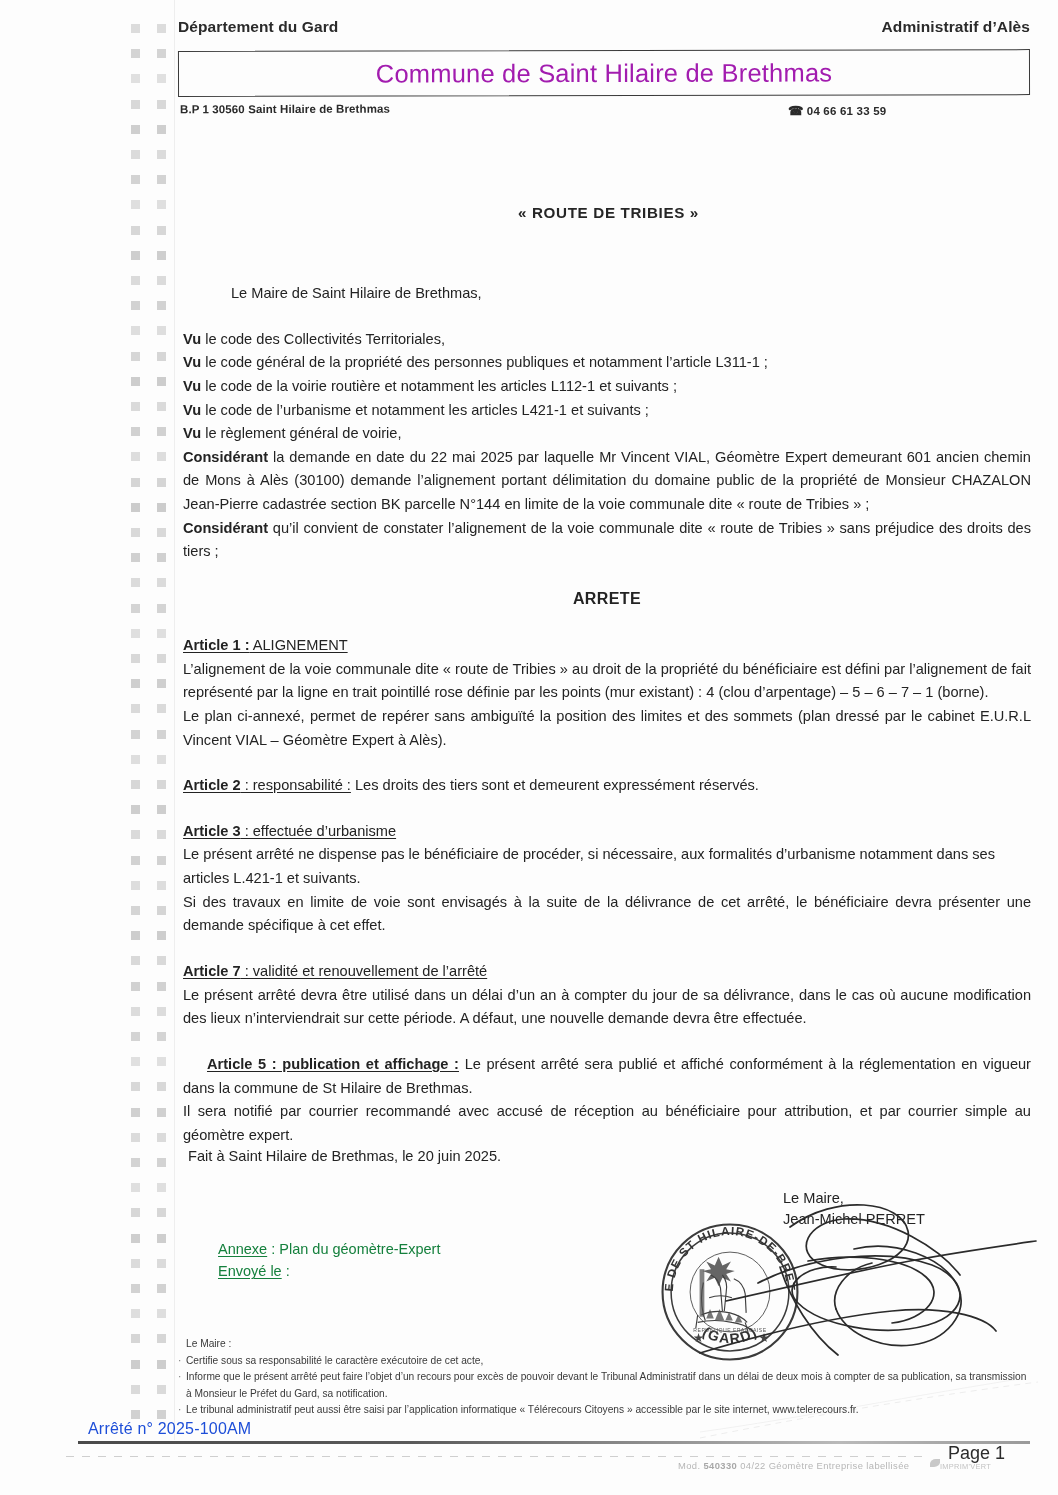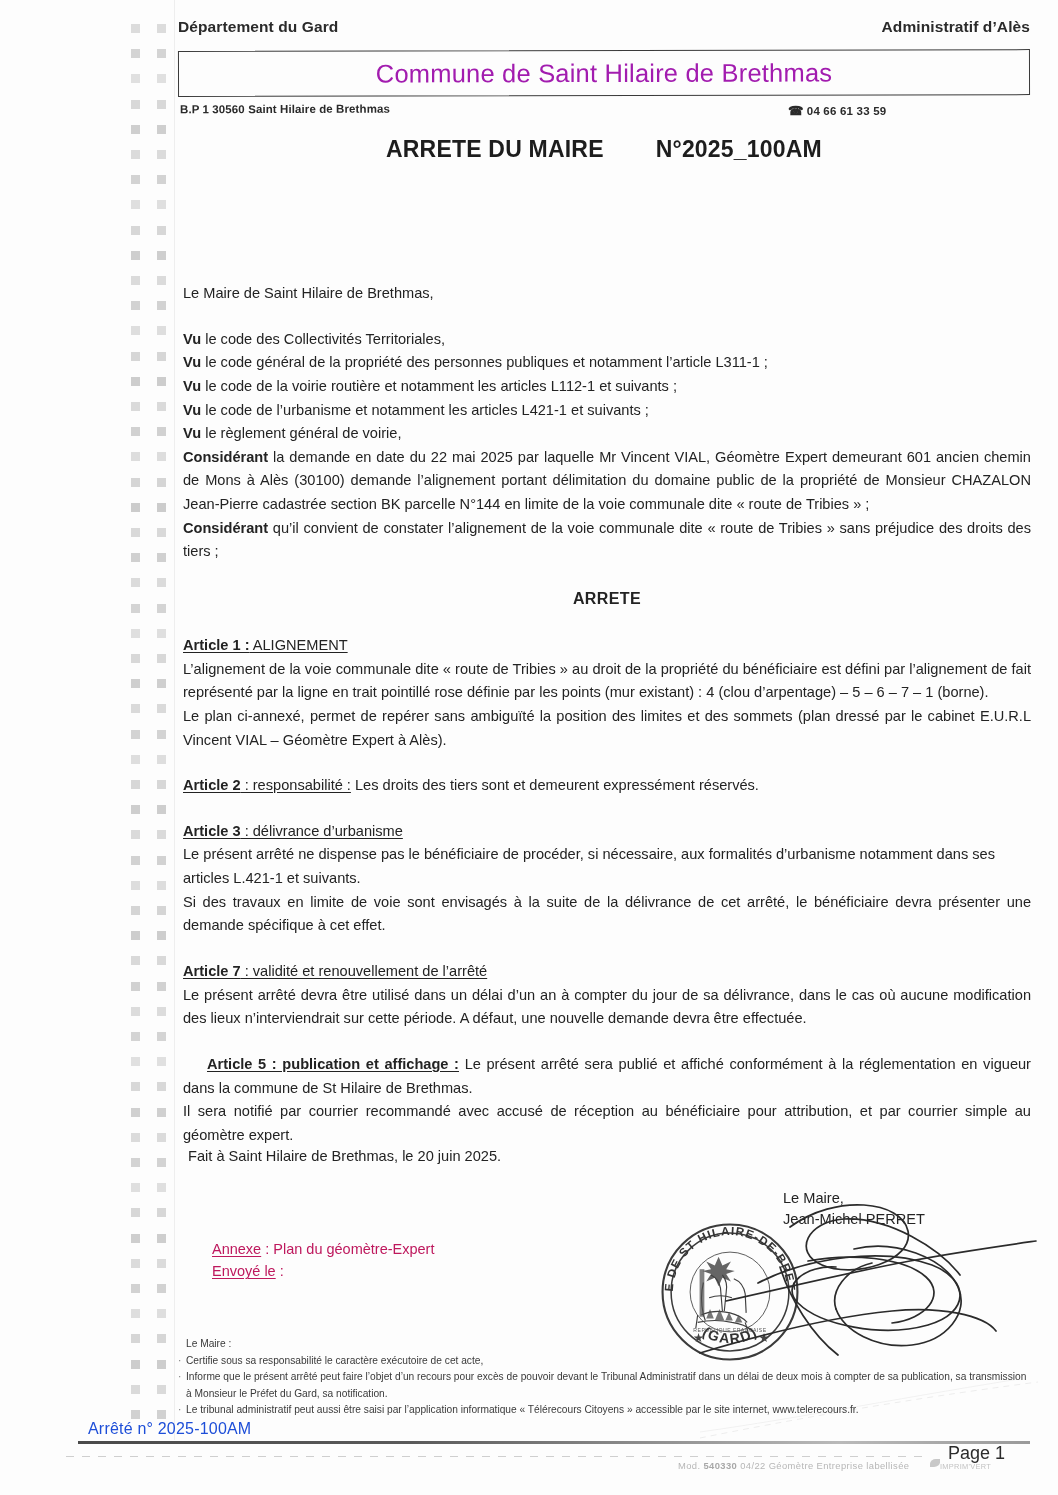--- a/index.html
+++ b/index.html
@@ -143,21 +143,21 @@
     position: absolute;
     left: 183px; top: 282px;
     width: 848px;
     font-size: 14.6px;
     line-height: 1.62;
     color: #232323;
   }
   .p { margin: 0 0 0 0; }
   .spacer-md { height: 22px; }
 
-  .lead { margin-bottom: 0; }
+  .lead { margin-bottom: 0; margin-left: 48px; }
 
   .vu-list { margin: 0; }
   .vu-line { white-space: nowrap; }
   .b { font-weight: 700; }
 
   .just {
     text-align: justify;
     text-justify: inter-word;
   }
 
@@ -186,23 +186,23 @@
   }
   .sig-label {
     position: absolute;
     left: 783px; top: 1188px;
     font-size: 14.6px;
     color: #232323;
     line-height: 1.45;
   }
   .annexe {
     position: absolute;
-    left: 212px; top: 1238px;
+    left: 218px; top: 1238px;
     font-size: 14.5px;
-    color: #be185d;
+    color: #15803d;
     line-height: 1.55;
   }
 
   
   .stamp {
     position: absolute;
     left: 654px; top: 1216px;
     width: 152px; height: 152px;
     pointer-events: none;
   }
@@ -420,25 +420,23 @@
     <div class="commune-title">Commune de Saint Hilaire de Brethmas</div>
   </div>
 
   <div class="addr-row">
     <div class="addr-bp">B.P 1 30560 Saint Hilaire de Brethmas</div>
     <div class="addr-tel">
       <span class="tel-glyph">☎</span><span>04 66 61 33 59</span>
     </div>
   </div>
 
-  <div class="arrete-maire">
-    <span>ARRETE DU MAIRE</span><span class="gap"></span><span>N°2025_100AM</span>
-  </div>
 
   <div class="subject">
+    <div class="l2">« Route de Tribies »</div>
   </div>
 
   <div class="body-col">
 
     <div class="p lead">Le Maire de Saint Hilaire de Brethmas,</div>
     <div class="spacer-md"></div>
 
     <div class="vu-list">
       <div class="vu-line"><span class="b">Vu</span> <span>le code des Collectivités Territoriales,</span></div>
       <div class="vu-line"><span class="b">Vu</span> <span>le code général de la propriété des personnes publiques et notamment l’article L311-1 ;</span></div>
@@ -458,21 +456,21 @@
     <div class="p"><span class="art-head">Article 1 :</span><span class="u thin"> ALIGNEMENT</span></div>
     <div class="p just">L’alignement de la voie communale dite « route de Tribies » au droit de la propriété du bénéficiaire est défini par l’alignement de fait représenté par la ligne en trait pointillé rose définie par les points (mur existant) : 4 (clou d’arpentage) – 5 – 6 – 7 – 1 (borne).</div>
     <div class="p just">Le plan ci-annexé, permet de repérer sans ambiguïté la position des limites et des sommets (plan dressé par le cabinet E.U.R.L Vincent VIAL – Géomètre Expert à Alès).</div>
 
     <div class="spacer-md"></div>
 
     <div class="p just"><span class="art-head">Article 2</span><span class="u thin"> : responsabilité :</span><span> Les droits des tiers sont et demeurent expressément réservés.</span></div>
 
     <div class="spacer-md"></div>
 
-    <div class="p"><span class="art-head">Article 3</span><span class="u thin"> : délivrance d’urbanisme</span></div>
+    <div class="p"><span class="art-head">Article 3</span><span class="u thin"> : effectuée d’urbanisme</span></div>
     <div class="p">Le présent arrêté ne dispense pas le bénéficiaire de procéder, si nécessaire, aux formalités d’urbanisme notamment dans ses articles L.421-1 et suivants.</div>
     <div class="p just">Si des travaux en limite de voie sont envisagés à la suite de la délivrance de cet arrêté, le bénéficiaire devra présenter une demande spécifique à cet effet.</div>
 
     <div class="spacer-md"></div>
 
     <div class="p"><span class="art-head">Article 7</span><span class="u thin"> : validité et renouvellement de l’arrêté</span></div>
     <div class="p just">Le présent arrêté devra être utilisé dans un délai d’un an à compter du jour de sa délivrance, dans le cas où aucune modification des lieux n’interviendrait sur cette période. A défaut, une nouvelle demande devra être effectuée.</div>
 
     <div class="spacer-md"></div>
 

